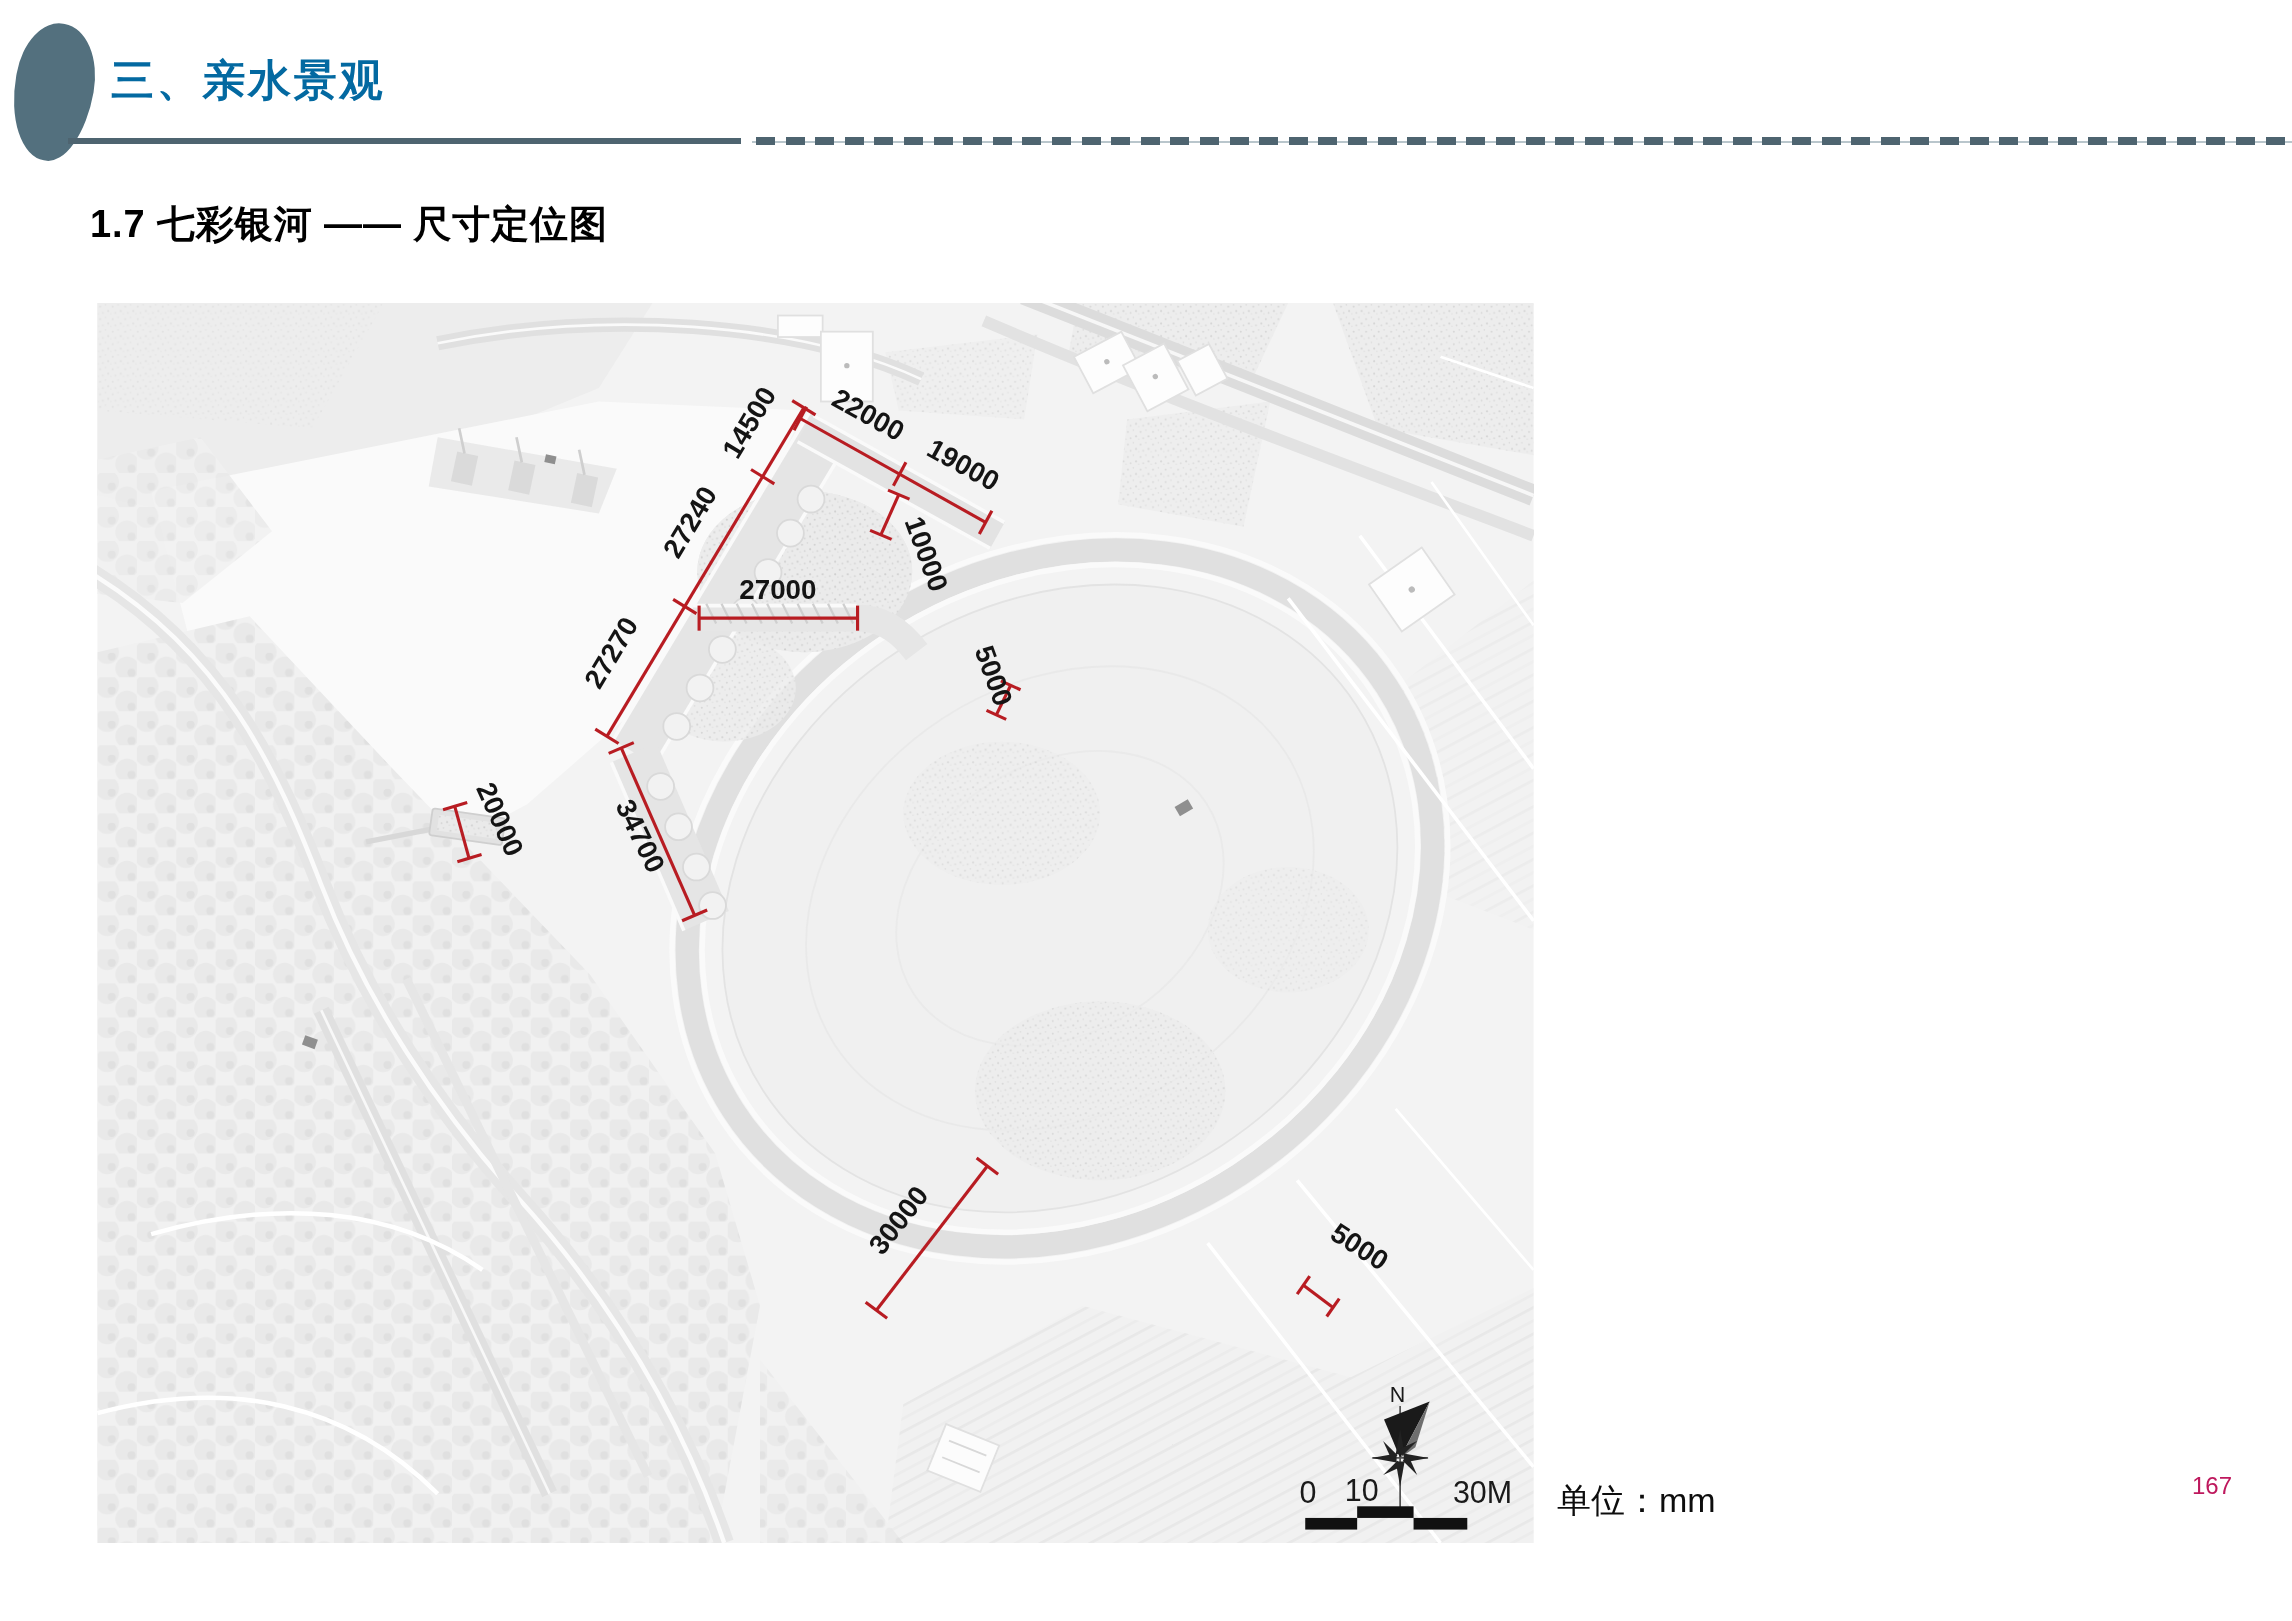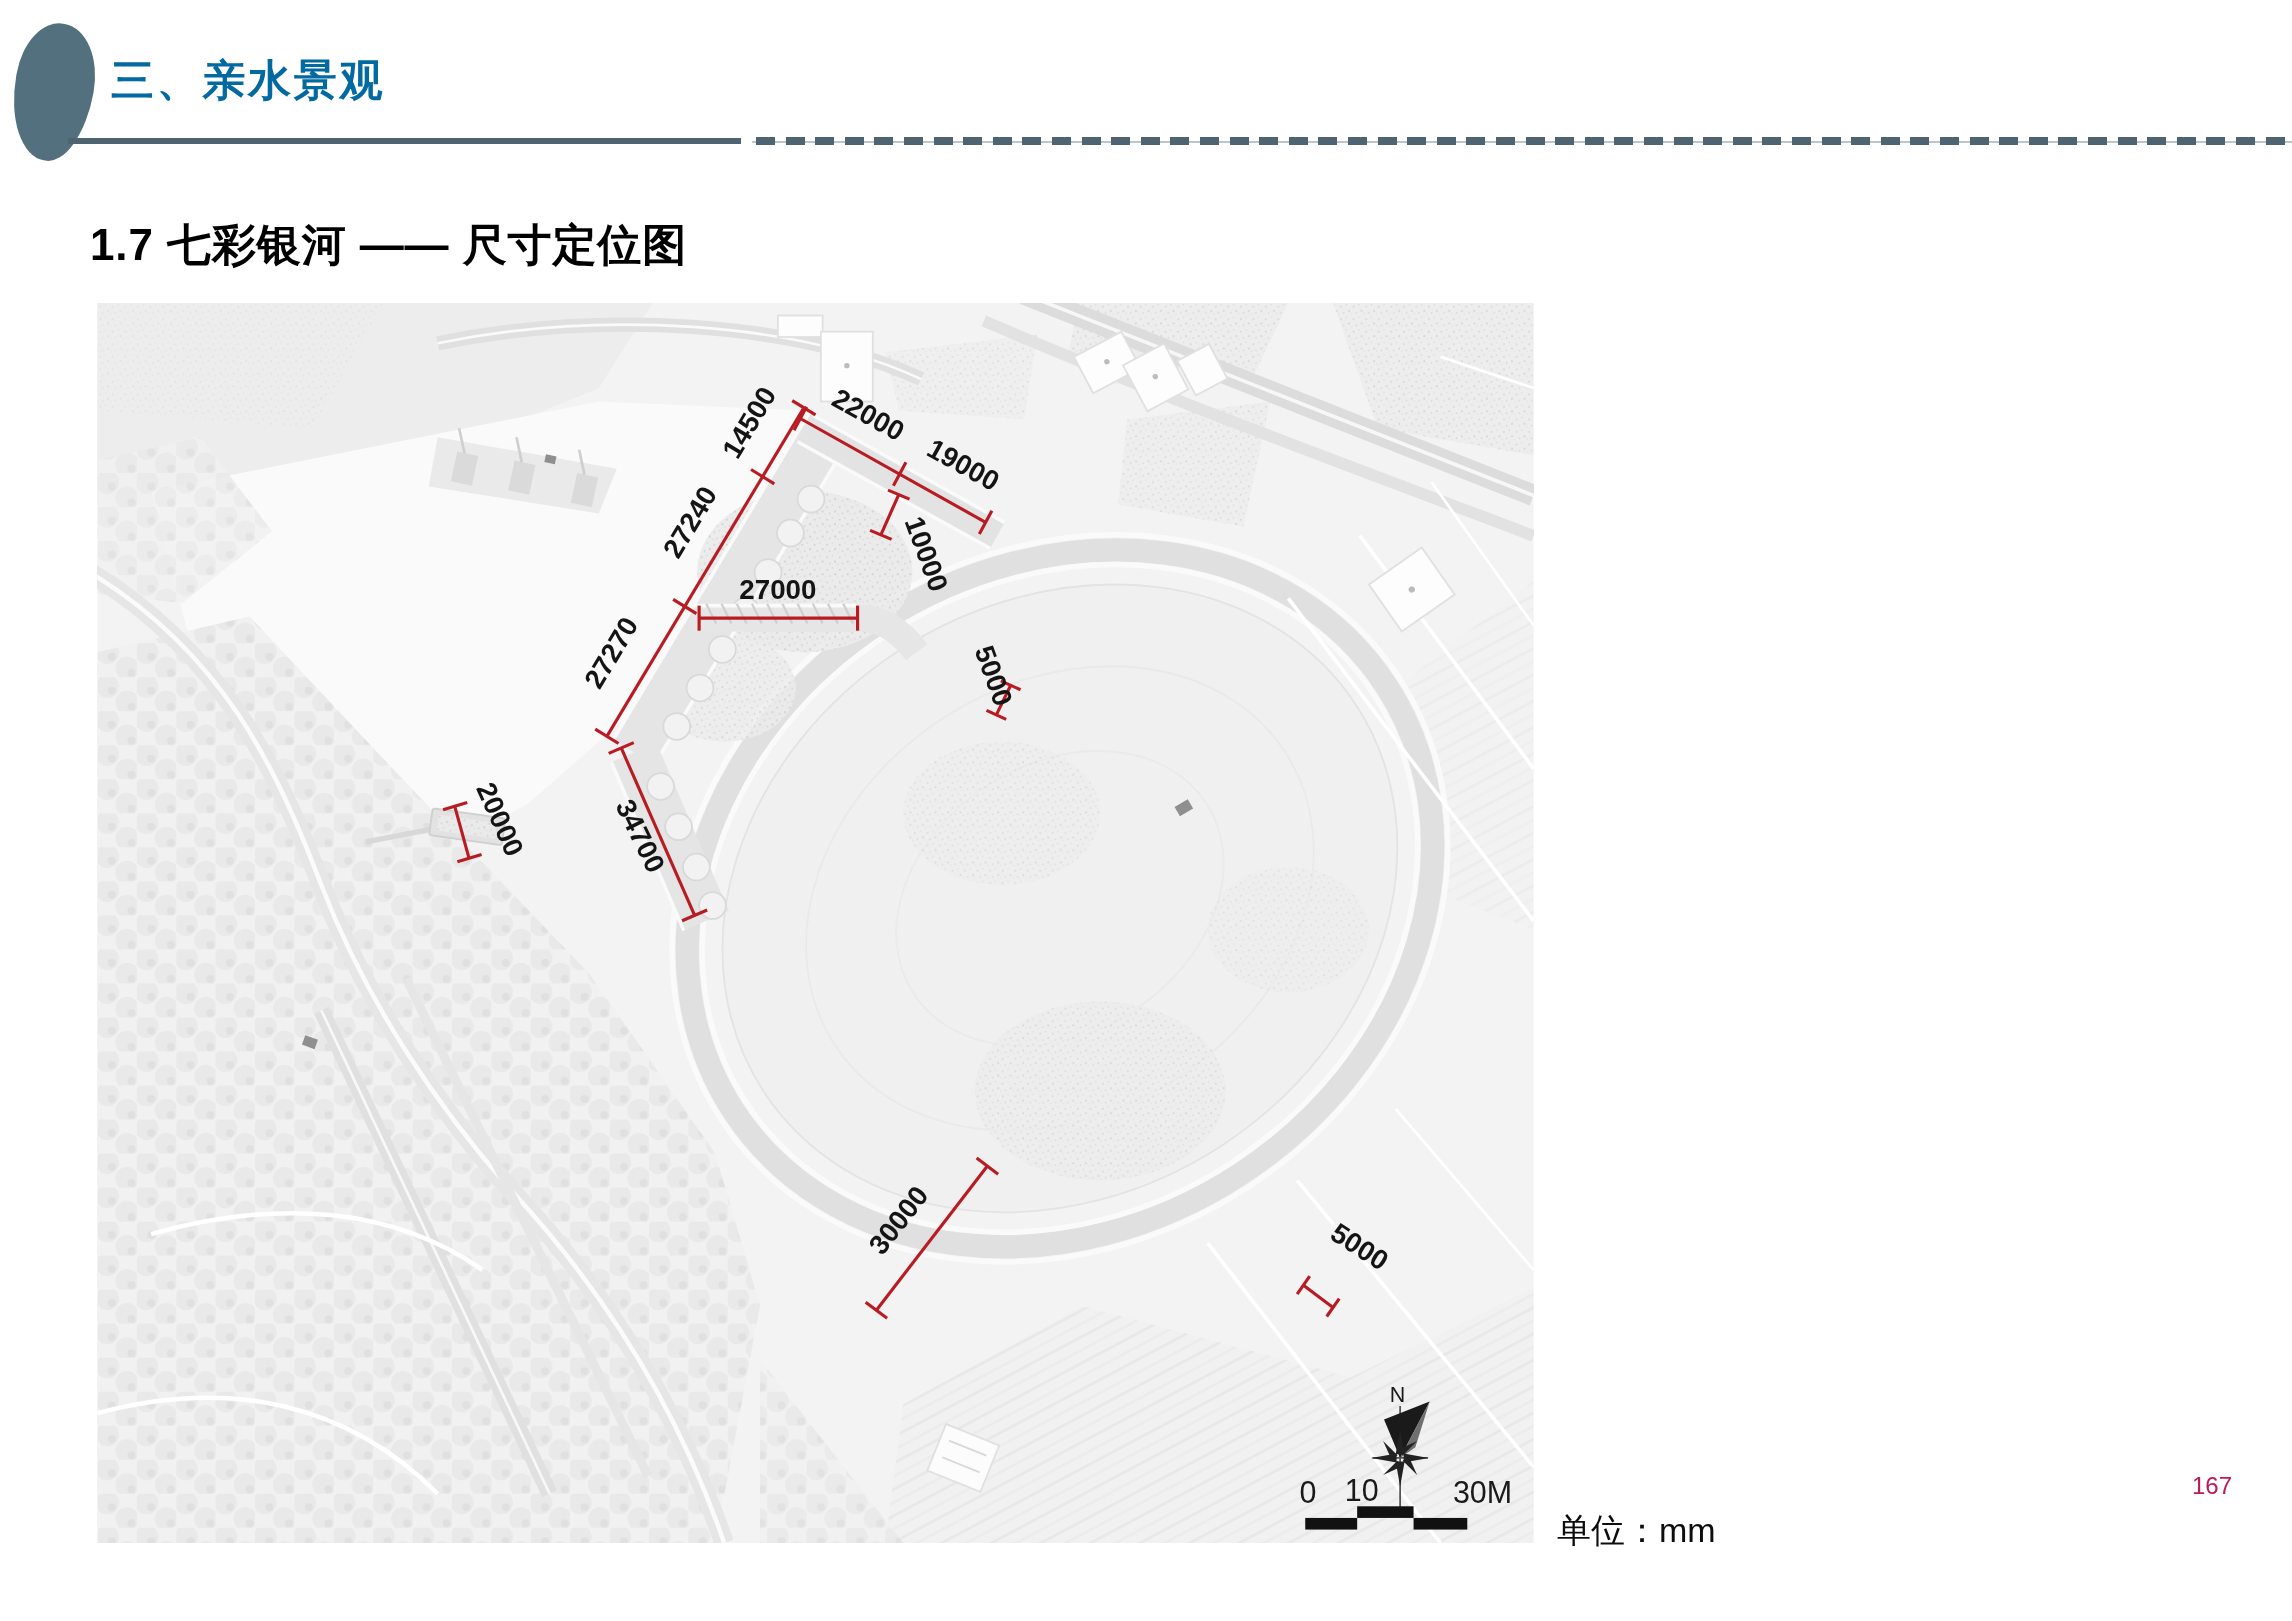--- a/index.html
+++ b/index.html
@@ -17,35 +17,35 @@
     position:absolute;left:111px;top:52px;font-size:43px;font-weight:bold;
     color:#0369a1;letter-spacing:2.7px;white-space:nowrap;
   }
   .rule-solid{position:absolute;left:68px;top:138px;width:673px;height:6.3px;background:#4e6470;}
   .rule-thin{position:absolute;left:752px;top:141px;width:1540px;height:1.8px;background:#b9c6cc;}
   .rule-dash{
     position:absolute;left:756px;top:137px;width:1537px;height:8px;
     background:repeating-linear-gradient(90deg,#4e6470 0 19px,transparent 19px 29.6px);
   }
   .subtitle{
-    position:absolute;left:90px;top:199px;font-size:44px;font-weight:bold;
-    color:#000;letter-spacing:0.9px;white-space:nowrap;margin-top:17px;
+    position:absolute;left:90px;top:199px;font-size:38px;font-weight:bold;
+    color:#000;letter-spacing:0.9px;white-space:nowrap;
   }
   
   .map-wrap{position:absolute;left:97px;top:303px;width:1437px;height:1240px;}
   svg{display:block;}
   .dim-line{stroke:var(--dim,#b81c22);stroke-width:3.5;fill:none;}
   .dim-text{
     fill:var(--dimtext,#141414);font-size:31px;font-weight:600;
     font-family:"Liberation Sans",sans-serif;text-anchor:middle;
   }
   .sb-text{fill:#1a1a1a;font-size:34px;font-family:"Liberation Sans",sans-serif;text-anchor:middle;}
   .n-text{fill:#1a1a1a;font-size:24px;font-family:"Liberation Sans",sans-serif;text-anchor:middle;}
   .unit-note{
-    position:absolute;left:1557px;top:1478px;font-size:34px;color:#0d0d0d;white-space:nowrap;margin-top:30px;
+    position:absolute;left:1557px;top:1478px;font-size:34px;color:#0d0d0d;white-space:nowrap;
   }
   .page-number{position:absolute;left:2192px;top:1472px;font-size:24px;color:#be185d;}
 </style>
 </head>
 <body>
 
 <div class="logo-blob"></div>
 <div class="section-title">三、亲水景观</div>
 <div class="rule-solid"></div>
 <div class="rule-thin"></div>

